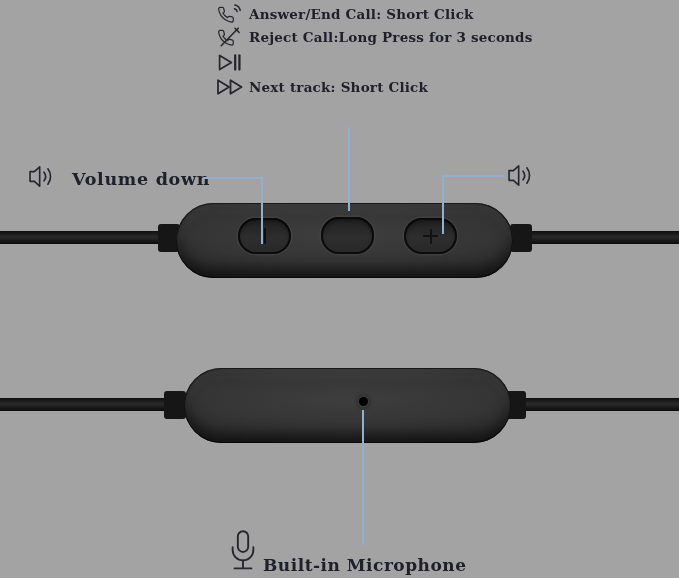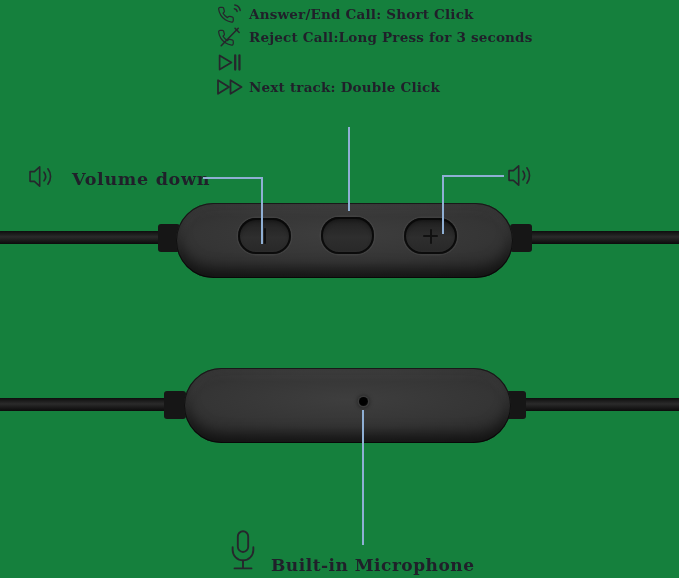--- a/index.html
+++ b/index.html
@@ -1,20 +1,20 @@
 <!DOCTYPE html>
 <html><head>
 <meta charset="utf-8">
 <style>
   html, body { margin: 0; padding: 0; background: #ffffff; }
   .canvas {
     position: relative;
     width: 679px;
     height: 578px;
-    background: #15803d;
+    background: #a3a3a3;
     overflow: hidden;
     font-family: "DejaVu Serif", "Liberation Serif", serif;
     color: #20202a;
   }
   
   .feature-row {
     position: absolute;
     left: 216px;
     display: flex;
     align-items: center;
@@ -35,21 +35,21 @@
     font-weight: 700;
     letter-spacing: 0.7px;
     white-space: nowrap;
   }
   .bottom-label {
     position: absolute;
     left: 227px;
     top: 528px;
     display: flex;
     align-items: flex-end;
-    gap: 12px;
+    gap: 4px;
     font-size: 17px;
     font-weight: 700;
     letter-spacing: 0.5px;
     white-space: nowrap;
   }
   .bottom-label .txt { padding-bottom: 3px; }
   svg.icon { stroke: #26262c; fill: none; stroke-width: 1.7; stroke-linecap: round; stroke-linejoin: round; }
 
   
   .leader { position: absolute; background: #8fafd4; z-index: 30; }
@@ -151,21 +151,21 @@
     </span>
   </div>
 
   <div class="feature-row" style="top:76px">
     <span class="ico">
       <svg class="icon" viewBox="0 0 26 16" width="26" height="16" style="stroke-width:1.8">
         <polygon points="1,1.2 1,14.8 12,8"></polygon>
         <polygon points="13.5,1.2 13.5,14.8 24.5,8"></polygon>
       </svg>
     </span>
-    <span class="txt">Next track: Double Click</span>
+    <span class="txt">Next track: Short Click</span>
   </div>
 
 
   <div class="side-label" style="left:28px; top:163px">
     <span>
       <svg class="icon" viewBox="0 0 34 28" width="33" height="27">
         <polygon points="12,4 6.5,9 2,9 2,19 6.5,19 12,24"></polygon>
         <path d="M16.5 9.5 a7.5 7.5 0 0 1 0 9"></path>
         <path d="M20.5 6 a13 13 0 0 1 0 16"></path>
       </svg>

